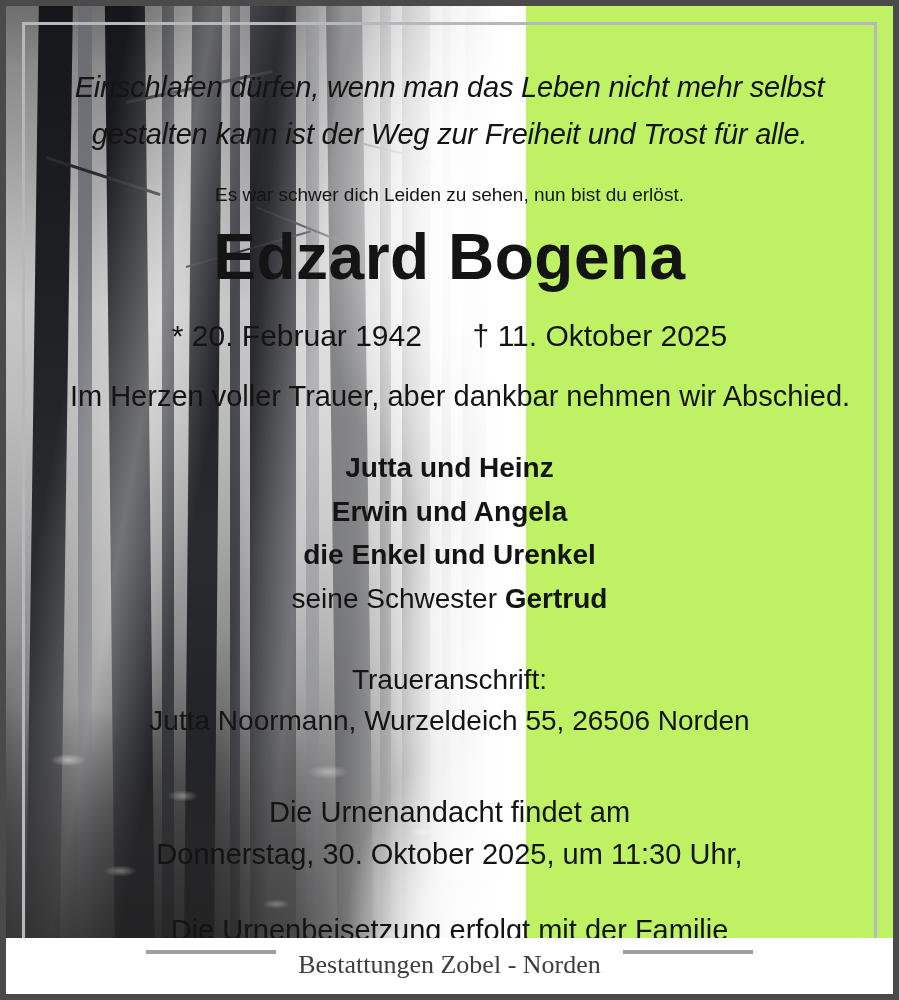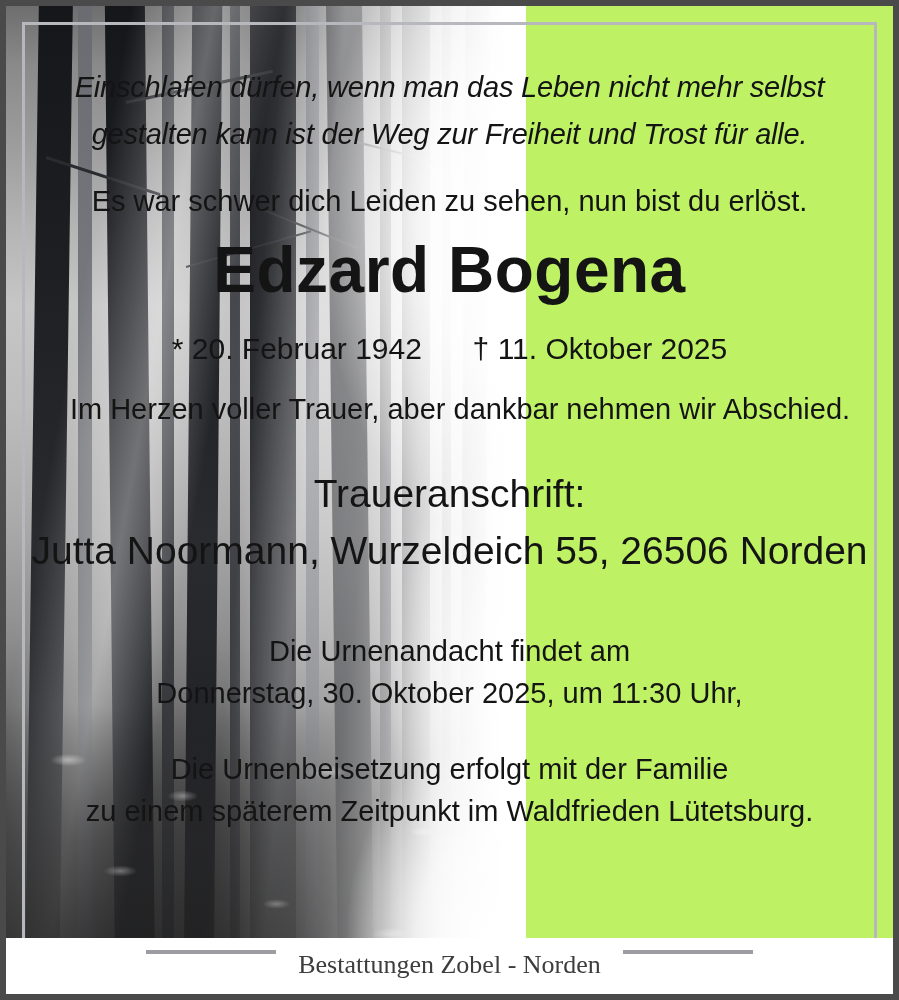--- a/index.html
+++ b/index.html
@@ -145,21 +145,21 @@
     font-style: italic;
     font-size: 29px;
     line-height: 1.62;
     letter-spacing: -0.2px;
     padding: 0 40px;
     margin-top: 58px;
   }
   .verse-line { display: block; white-space: nowrap; }
 
   .subverse {
-    font-size: 29px;
+    font-size: 19px;
     line-height: 1.3;
     margin-top: 25px;
     white-space: nowrap;
   }
 
   .name {
     font-size: 64px;
     font-weight: bold;
     letter-spacing: 0.5px;
     margin-top: 16px;
@@ -187,21 +187,21 @@
     font-size: 28px;
     line-height: 1.55;
   }
   .mourner-line { display: block; white-space: nowrap; }
   .mourner-line.bold { font-weight: bold; }
   .mourner-line.mixed { font-weight: normal; }
   .mourner-line.mixed b { font-weight: bold; }
 
   .address-block {
     margin-top: 40px;
-    font-size: 39px;
+    font-size: 28px;
     line-height: 1.45;
   }
   .address-line { display: block; white-space: nowrap; }
 
   .service-block {
     margin-top: 50px;
     font-size: 29px;
     line-height: 1.45;
   }
   .service-line { display: block; white-space: nowrap; }
@@ -299,20 +299,26 @@
     <div class="dates">
       <span>*</span>
       <span>20. Februar 1942</span>
       <span class="gap"></span>
       <span class="dagger">†</span>
       <span>11. Oktober 2025</span>
     </div>
 
     <div class="intro">Im Herzen voller Trauer, aber dankbar nehmen wir Abschied.</div>
 
+    <div class="mourners">
+      <span class="mourner-line bold">Jutta und Heinz</span>
+      <span class="mourner-line bold">Erwin und Angela</span>
+      <span class="mourner-line bold">die Enkel und Urenkel</span>
+      <span class="mourner-line mixed"><span>seine Schwester </span><b>Gertrud</b></span>
+    </div>
 
     <div class="address-block">
       <span class="address-line">Traueranschrift:</span>
       <span class="address-line">Jutta Noormann, Wurzeldeich 55, 26506 Norden</span>
     </div>
 
     <div class="service-block">
       <span class="service-line">Die Urnenandacht findet am</span>
       <span class="service-line">Donnerstag, 30. Oktober 2025, um 11:30 Uhr,</span>
     </div>

